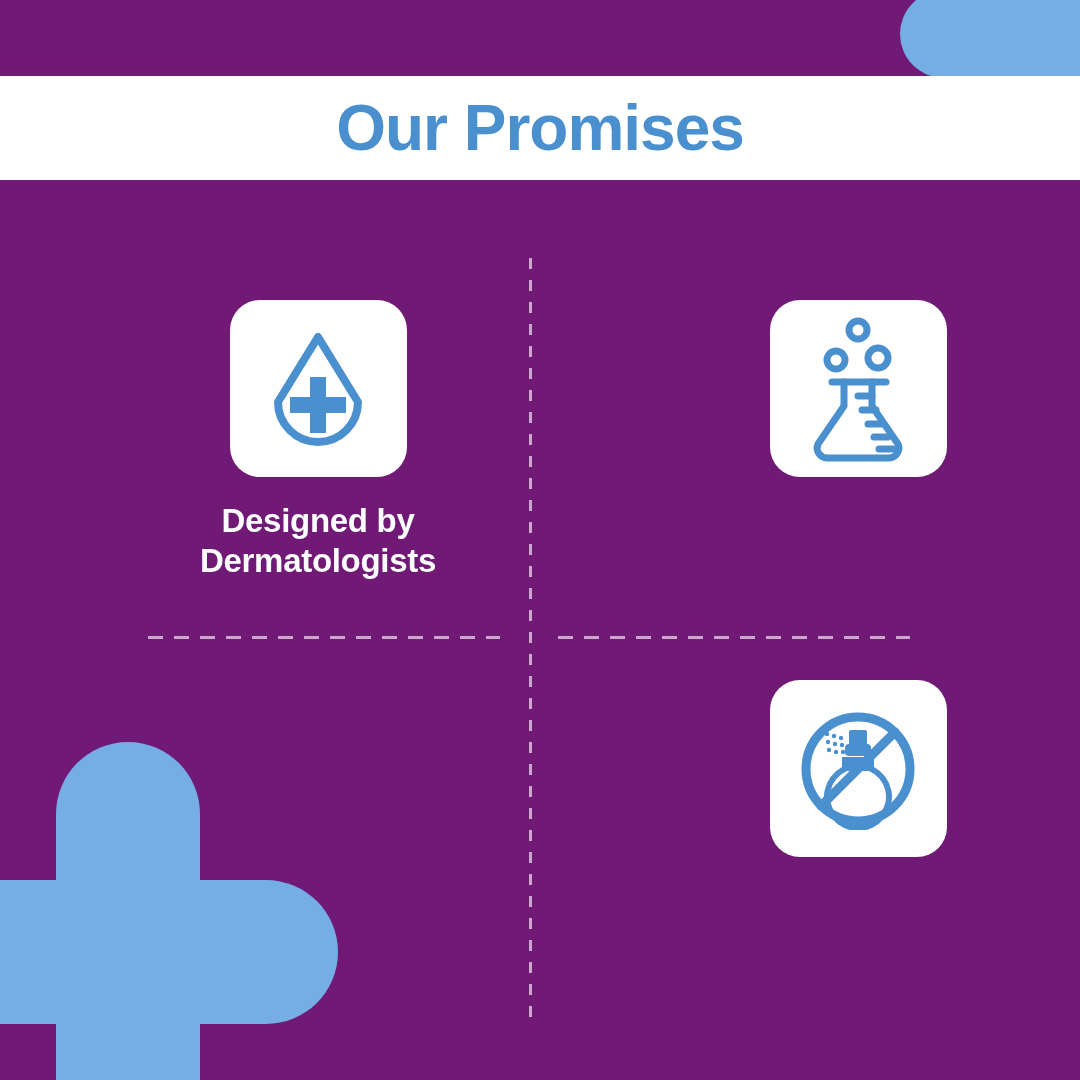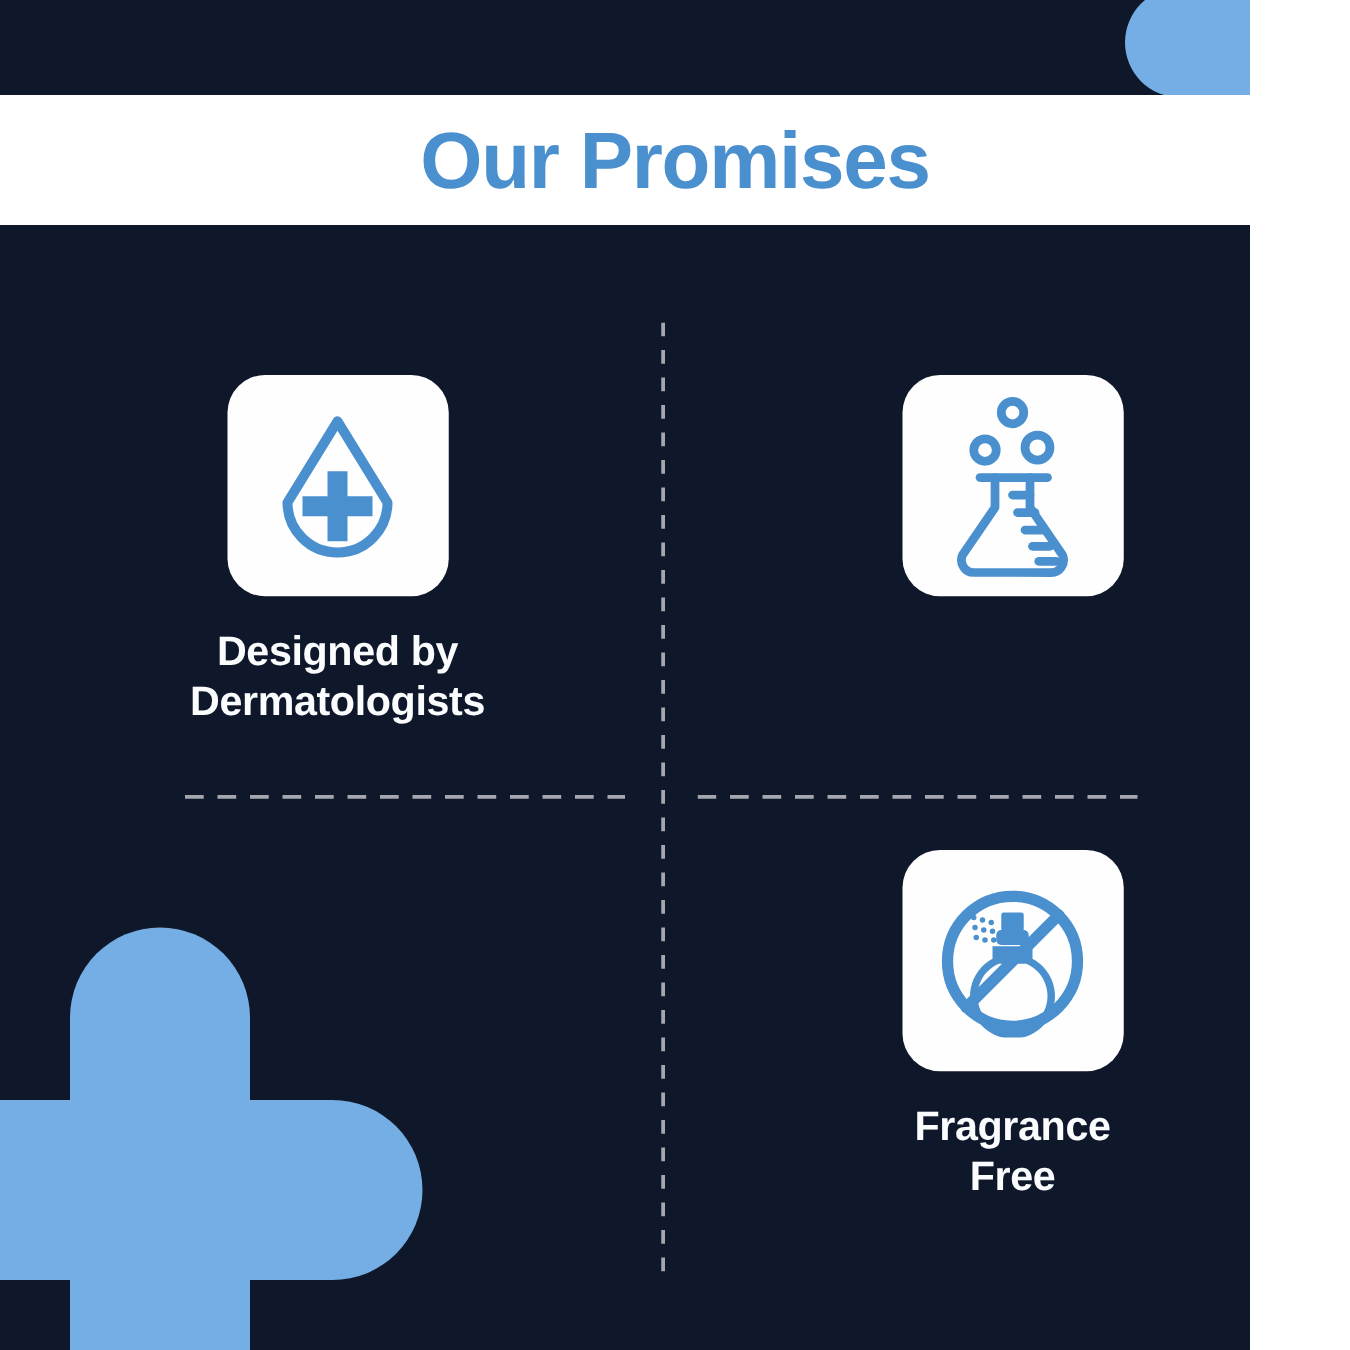--- a/index.html
+++ b/index.html
@@ -6,24 +6,24 @@
     margin: 0;
     padding: 0;
     background: #ffffff;
   }
   body {
     font-family: "Liberation Sans", sans-serif;
   }
 
   #canvas {
     position: relative;
-    width: 1000px;
+    width: 1080px;
     height: 1080px;
     overflow: hidden;
-    background: #0f172a;
+    background: #701a75;
   }
 
   
   .deco-layer {
     position: absolute;
     inset: 0;
     pointer-events: none;
     overflow: hidden;
   }
   .plus-shape {
@@ -102,20 +102,21 @@
     height: 900px;
     z-index: 4;
   }
 
   .promise-cell {
     position: absolute;
     width: 540px;
     display: flex;
     flex-direction: column;
     align-items: center;
+    margin-left: 48px;
   }
   #cell-0 { left: 0;   top: 120px; }
   #cell-1 { left: 540px; top: 120px; }
   #cell-2 { left: 0;   top: 500px; }
   #cell-3 { left: 540px; top: 500px; }
 
   .icon-card {
     width: 177px;
     height: 177px;
     background: #FEFEFE;
@@ -269,18 +270,16 @@
               <circle cx="46" cy="44" r="2.2"></circle>
                 <circle cx="39" cy="44" r="2.2"></circle>
               <circle cx="32" cy="42" r="2.2"></circle>
             </g>
 
             <circle cx="61" cy="61" r="52" stroke="#4A90CF" stroke-width="9" fill="none"></circle>
             <line x1="24" y1="98" x2="98" y2="24" stroke="#4A90CF" stroke-width="9" stroke-linecap="round"></line>
           </svg>
         </span>
       </div>
-      <div class="promise-label">Fragrance
-Free</div>
     </div>
 
   </div>
 </div>
 
 </body></html>

